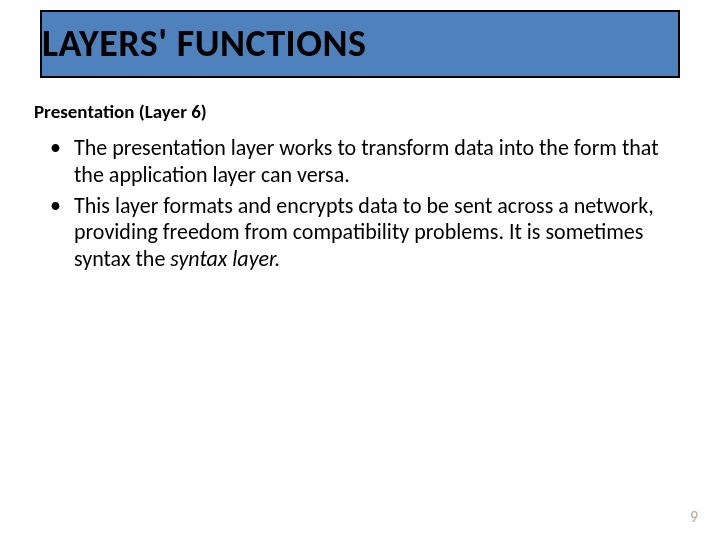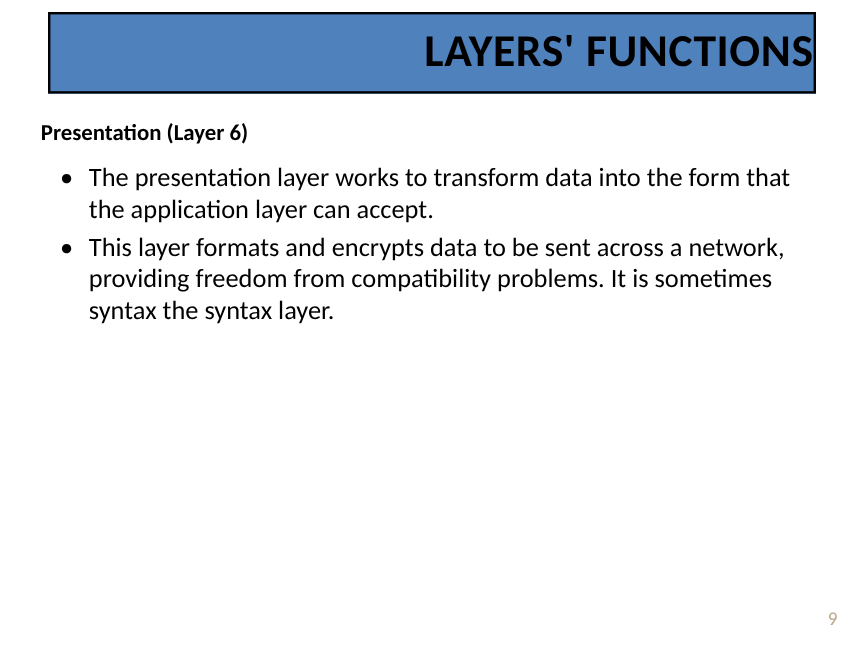--- a/index.html
+++ b/index.html
@@ -4,21 +4,21 @@
 <style>
   * { margin: 0; padding: 0; box-sizing: border-box; }
   html, body { width: 720px; height: 540px; background: #fff; font-family: Calibri, Arial, sans-serif; color: #000; }
   .slide { position: relative; width: 720px; height: 540px; padding: 10px 30px 20px 30px; }
   .title-bar {
     background: #4f81bd;
     border: 2px solid #000;
     margin: 0 auto;
     width: 640px;
     padding: 8px 0 10px 0;
-    text-align: right;
+    text-align: left;
   }
   .title-bar h1 {
     font-size: 38px;
     font-weight: 700;
     letter-spacing: 0.5px;
     color: #000;
   }
   .subtitle {
     font-size: 19px;
     font-weight: 700;
@@ -36,42 +36,42 @@
     margin-bottom: 4px;
   }
   ul.bullets li::before {
     content: "•";
     position: absolute;
     left: 4px;
     top: 0;
     font-size: 22px;
   }
   .b { font-weight: 700; }
-  .i { }
+  .i { font-style: italic; }
   .page-num {
     position: absolute;
     right: 22px;
     bottom: 14px;
     font-size: 16px;
     color: #b8a98f;
   }
 </style>
 </head>
 <body>
 
 <div class="slide">
   <div class="title-bar">
     <h1>LAYERS' FUNCTIONS</h1>
   </div>
 
   <div class="subtitle">Presentation (Layer 6)</div>
 
   <ul class="bullets">
     <li>
-      <span>The presentation layer works to transform data into the form that the application layer can accept.</span>
+      <span>The presentation layer works to transform data into the form that the application layer can versa.</span>
     </li>
     <li>
       <span>This layer formats and encrypts data to be sent across a network, providing freedom from compatibility problems. It is sometimes syntax the </span><span class="i">syntax layer.</span><span></span>
     </li>
   </ul>
 
   <div class="page-num">9</div>
 </div>
 
 </body></html>

